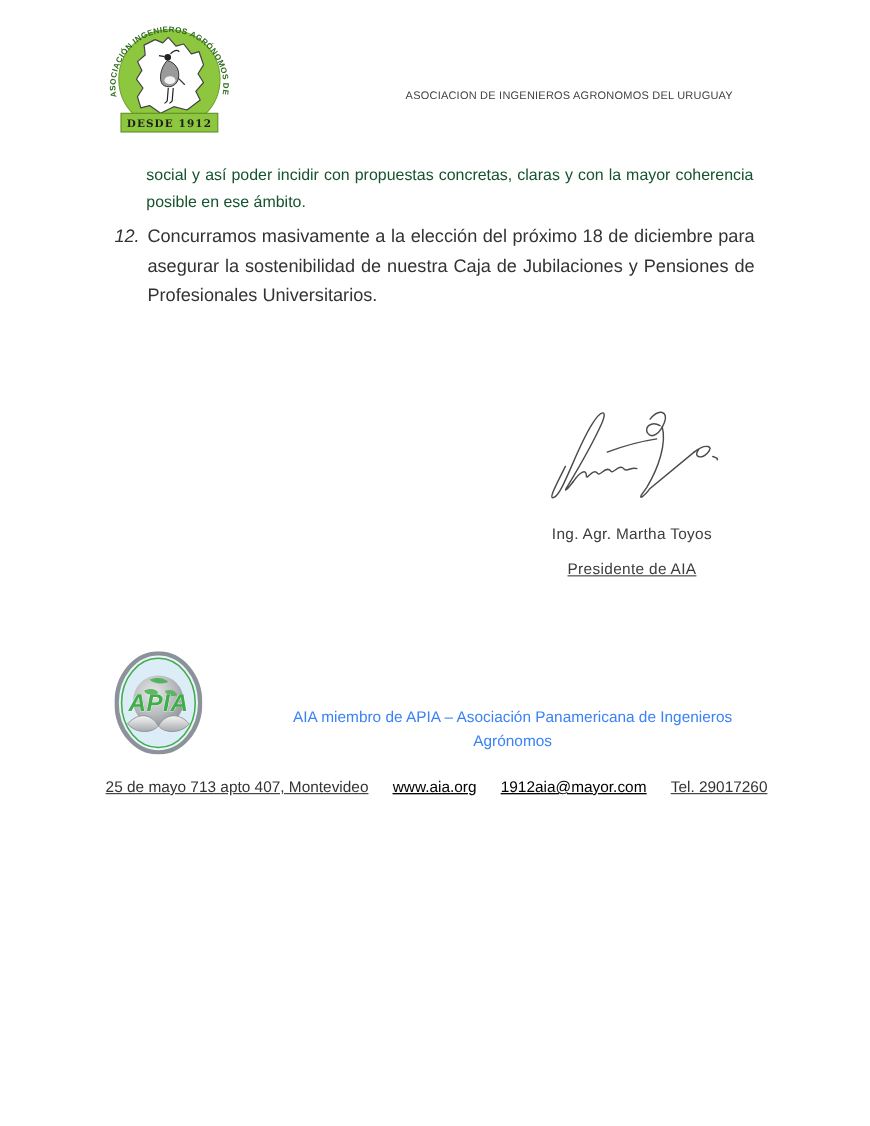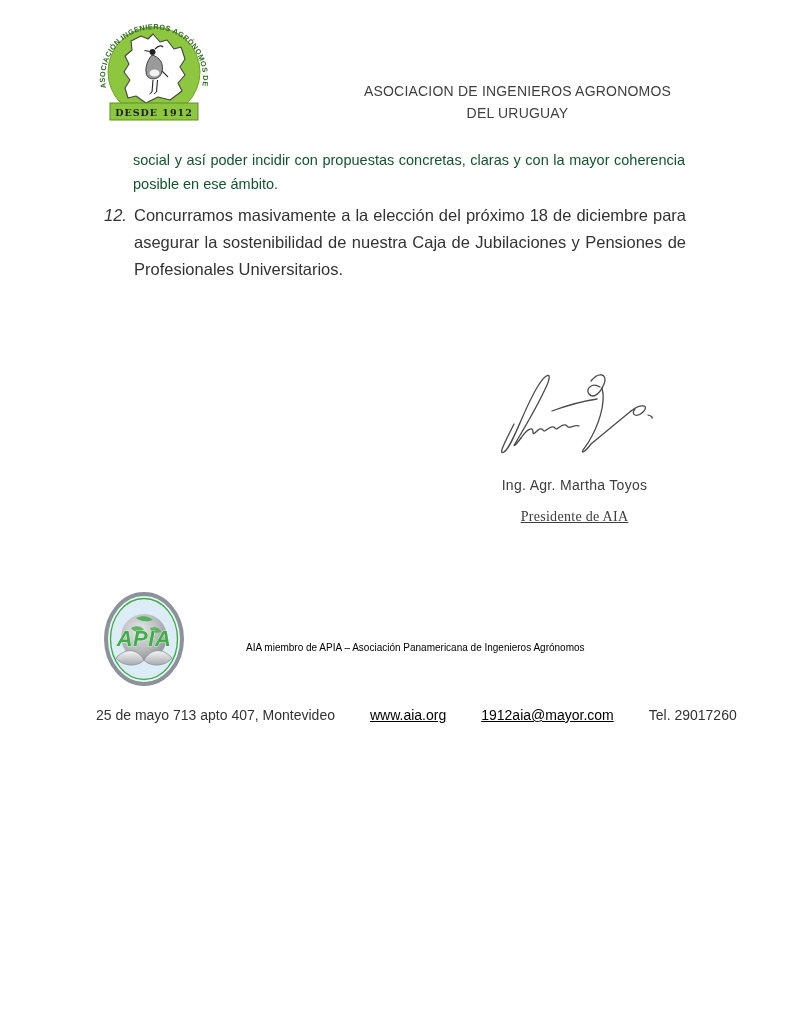--- a/index.html
+++ b/index.html
@@ -6,21 +6,21 @@
   .page{
     position:relative;width:791px;height:1024px;margin:0 auto;
     background:#ffffff;font-family:"Liberation Sans",sans-serif;color:#333;
     overflow:hidden;
   }
   
   .aia-logo{position:absolute;left:97px;top:10px;width:114px;height:118px;}
   
   .org-title{
     position:absolute;left:360px;top:80px;width:315px;
-    text-align:center;font-size:14px;line-height:1.6;color:#3f3f3f;
+    text-align:center;font-size:10px;line-height:1.6;color:#3f3f3f;
     letter-spacing:.2px;
   }
   
   .intro-par{
     position:absolute;left:133px;top:148px;width:552px;
     font-size:14.5px;line-height:1.68;text-align:justify;color:#14532d;
   }
   .list-item{
     position:absolute;left:104px;top:202px;width:582px;
     display:flex;font-size:16.5px;line-height:1.65;color:#333;
@@ -28,33 +28,33 @@
   .list-item .num{flex:0 0 30px;font-style:italic;}
   .list-item .txt{flex:1;text-align:justify;}
   
   .signature-svg{position:absolute;left:494px;top:358px;width:172px;height:108px;}
   .sig-name{
     position:absolute;left:492px;top:477px;width:165px;text-align:center;
     font-size:14px;color:#3d3d3d;letter-spacing:.3px;
   }
   .sig-title{
     position:absolute;left:492px;top:509px;width:165px;text-align:center;
-    font-size:14px;color:#3d3d3d;text-decoration:underline;letter-spacing:.3px;font-family:Liberation Serif, serif;
+    font-size:14px;color:#3d3d3d;text-decoration:underline;letter-spacing:.3px;
   }
   
   .apia-logo{position:absolute;left:104px;top:592px;width:80px;height:94px;}
   .apia-text{
-    position:absolute;left:246px;top:640px;width:440px;
-    font-size:10px;line-height:1.6;color:#000000;
+    position:absolute;left:246px;top:640px;width:440px;text-align:center;
+    font-size:14px;line-height:1.6;color:#3b82f6;
   }
   
   .footer{
     position:absolute;left:96px;top:707px;width:620px;
-    display:flex;align-items:baseline;column-gap:35px;
-    font-size:14px;color:#333;white-space:nowrap;
+    display:flex;align-items:baseline;column-gap:22px;
+    font-size:14px;color:#333;white-space:nowrap;text-decoration:underline;
   }
   .footer .link{color:#000000;text-decoration:underline;cursor:pointer;}
 </style>
 </head>
 <body>
 
 <div class="page">
 
   <svg class="aia-logo" viewBox="0 0 114 118" xmlns="http://www.w3.org/2000/svg" aria-hidden="true">
     <defs>

